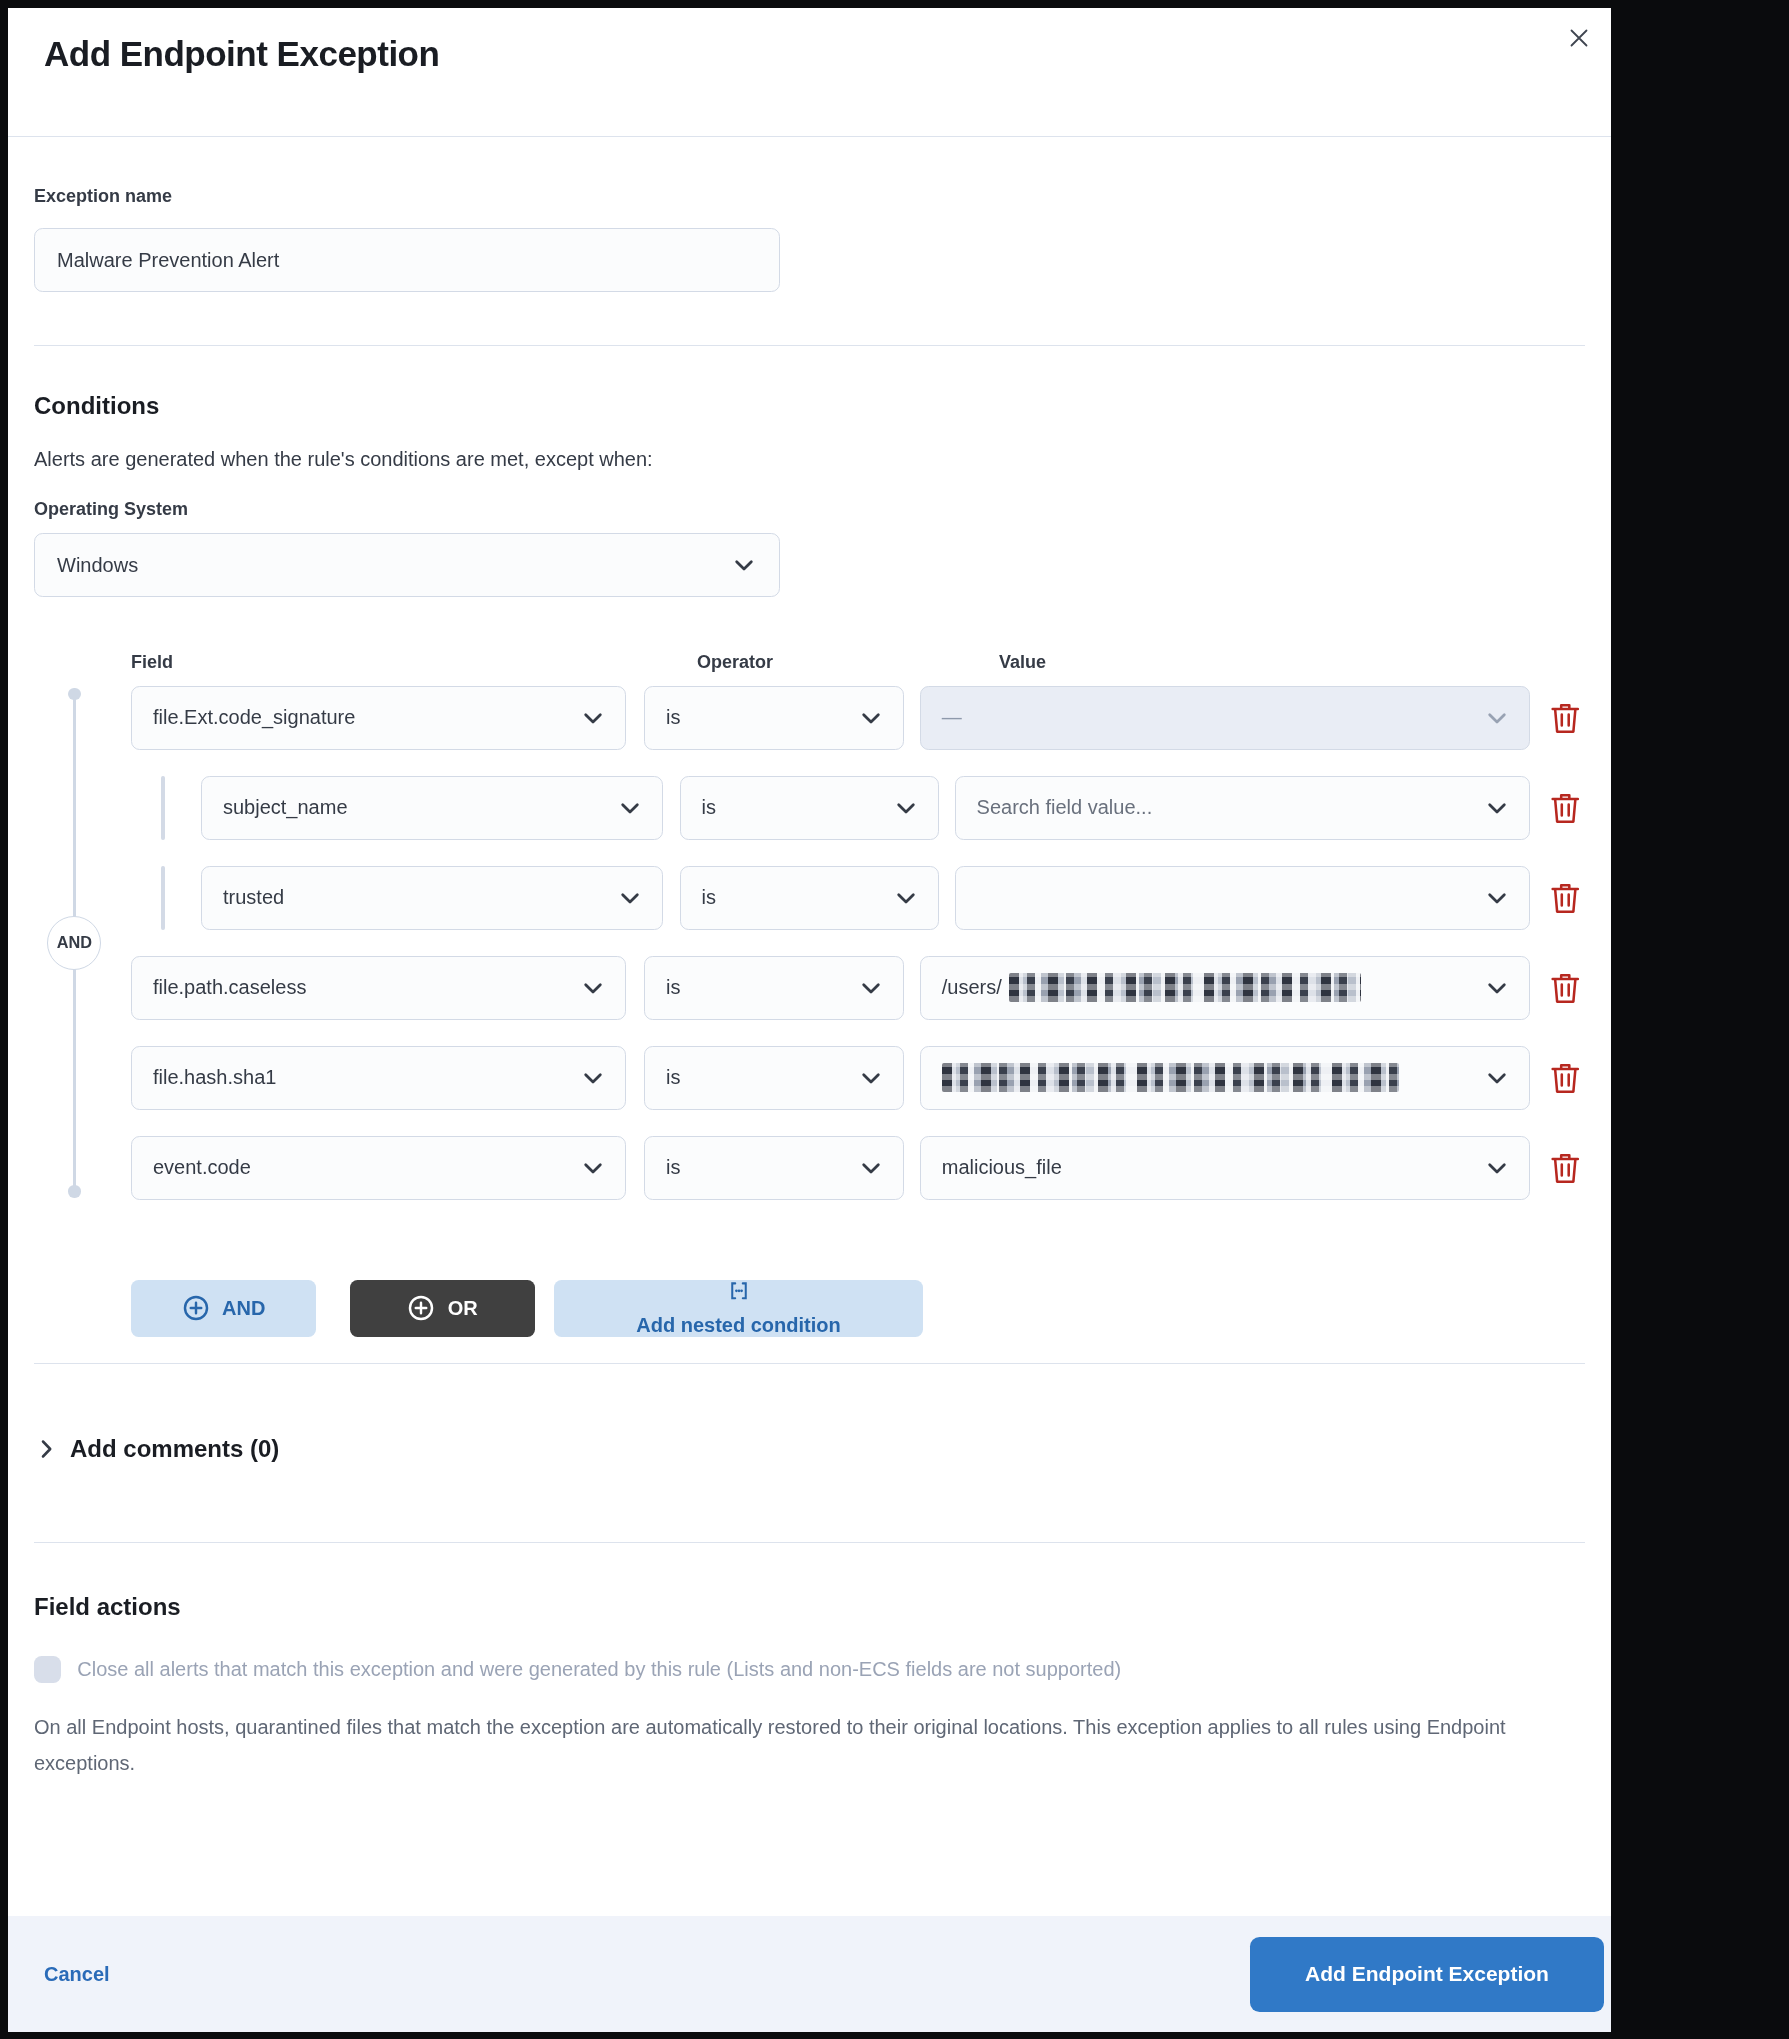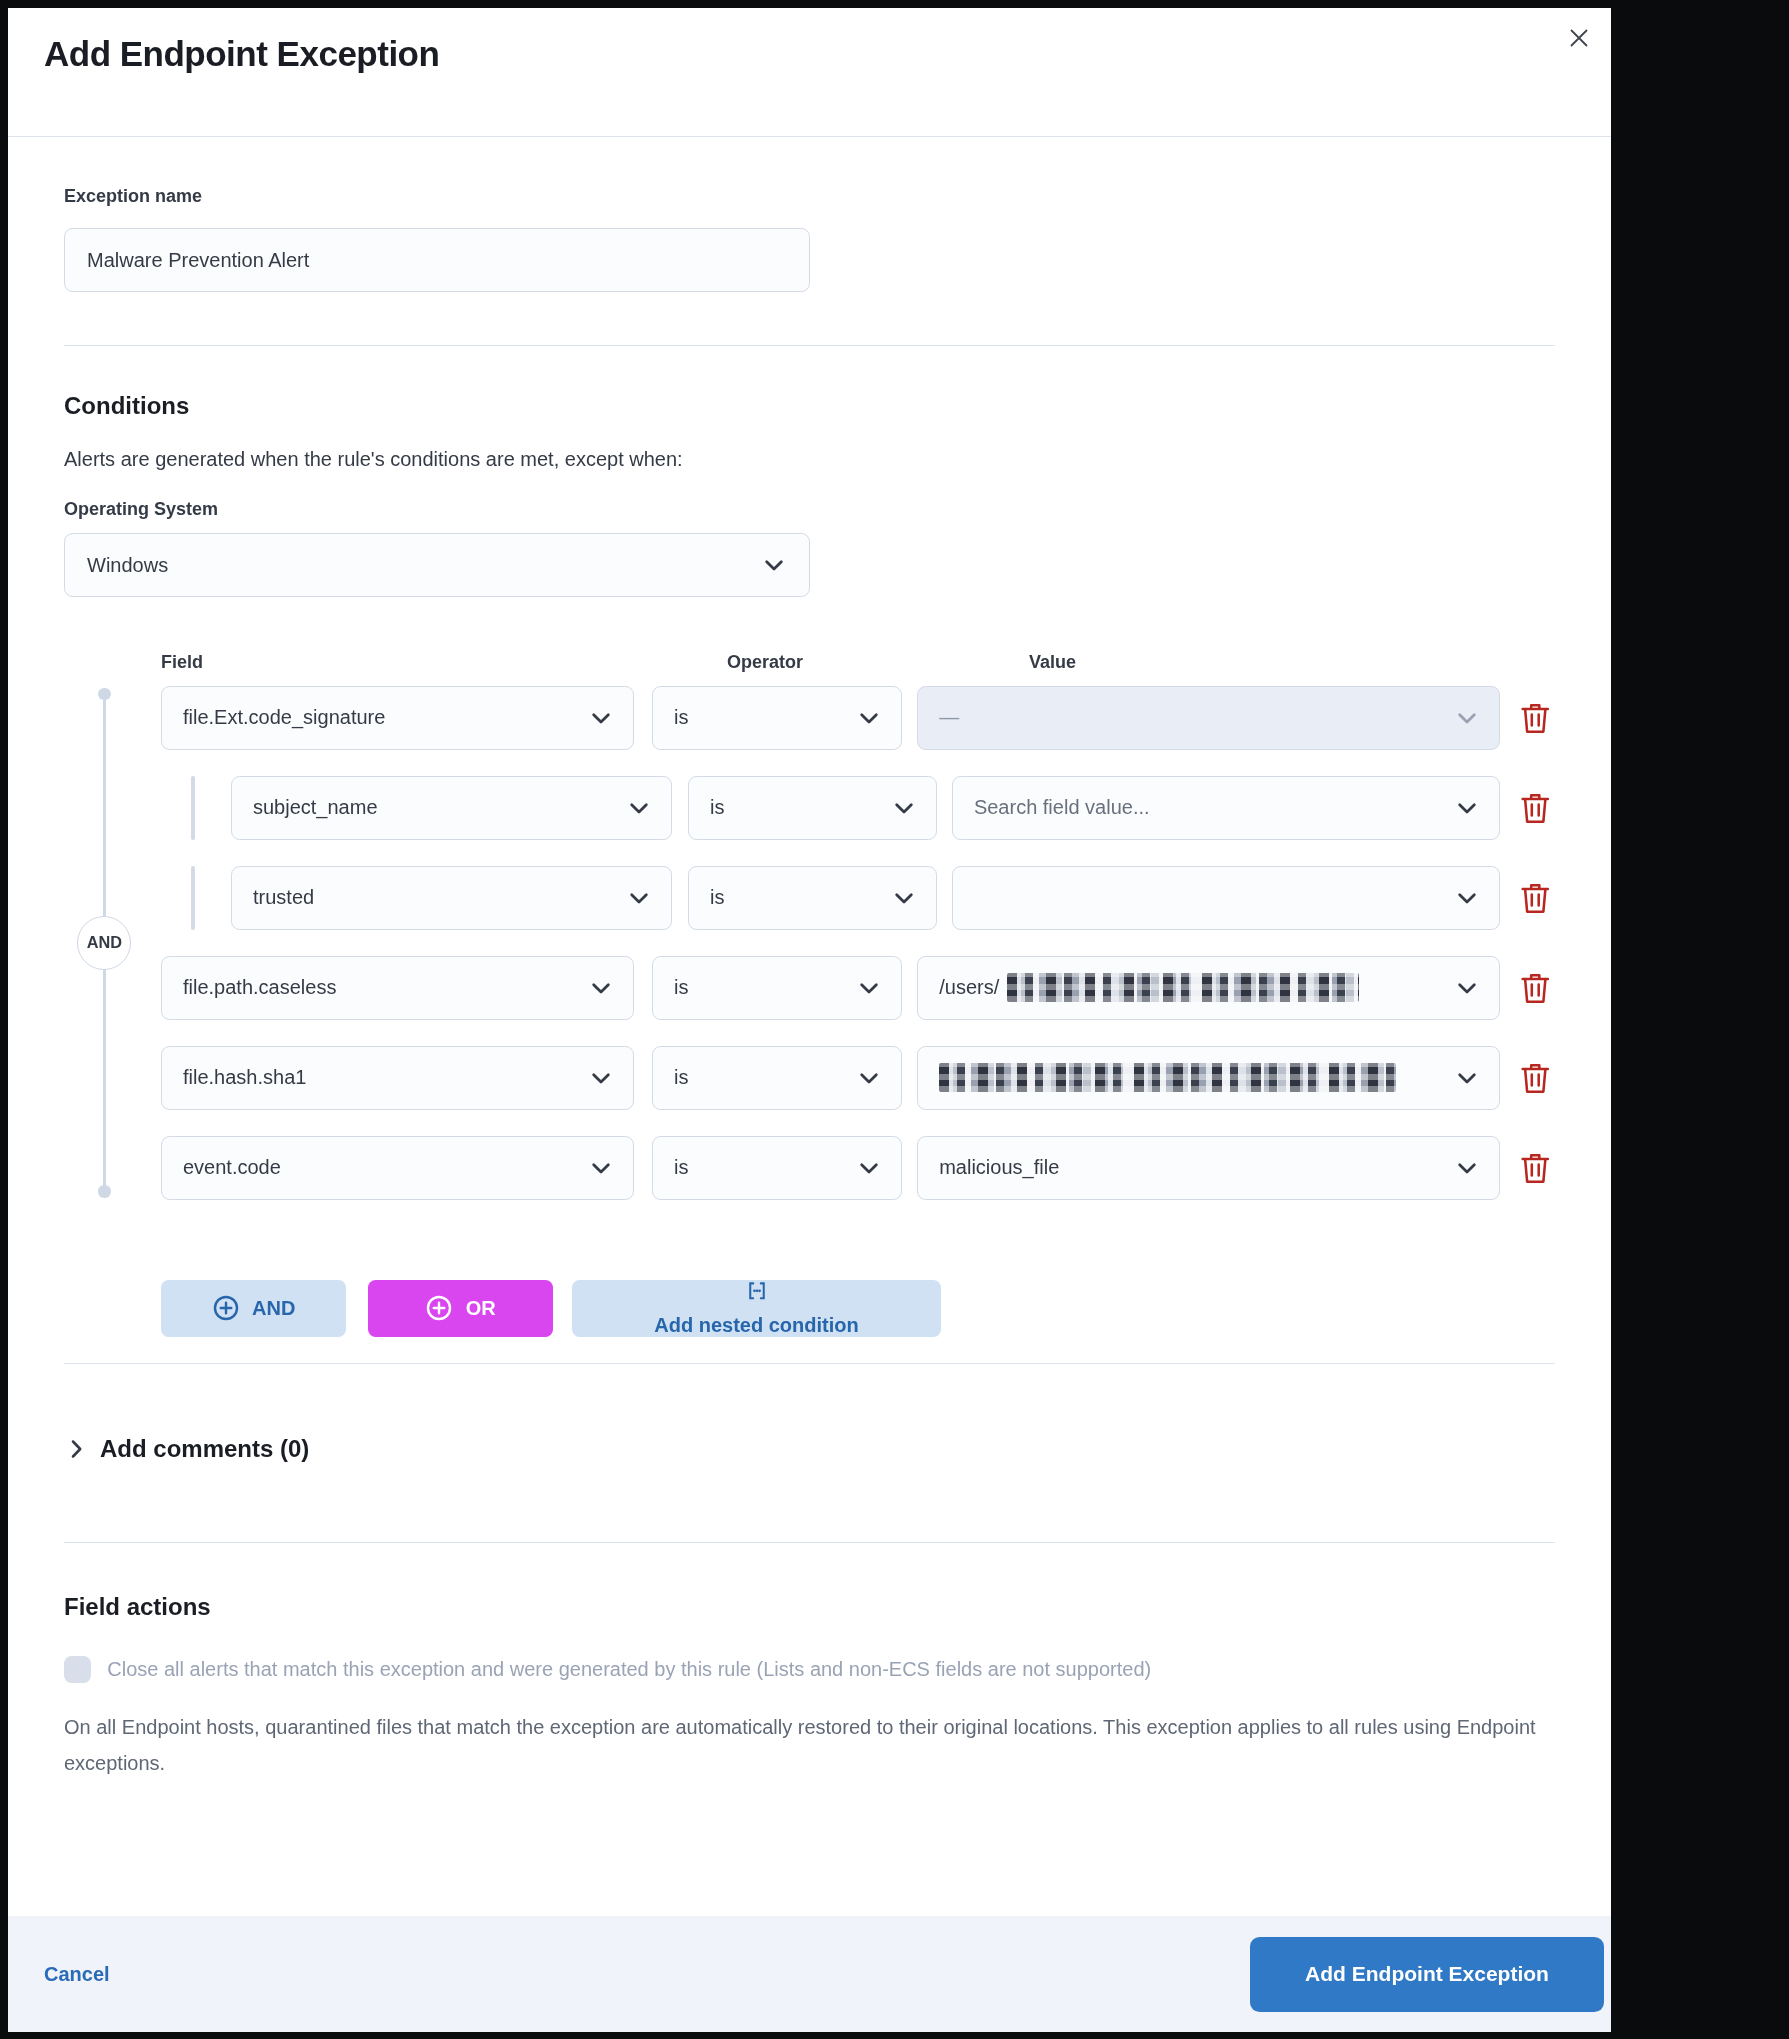--- a/index.html
+++ b/index.html
@@ -13,21 +13,21 @@
     display:flex; flex-direction:column;
     position:relative; overflow:hidden;
   }
 
   
   .hdr { flex:0 0 129px; position:relative; border-bottom:1px solid #dde3ed; }
   .hdr h1 { position:absolute; left:36px; top:26px; font-size:35px; font-weight:700; color:#1a1d23; letter-spacing:-0.5px; }
   .close-btn { position:absolute; right:15.3px; top:13.4px; width:34px; height:34px; border:none; background:transparent; cursor:pointer; display:flex; align-items:center; justify-content:center; }
 
   
-  .bdy { flex:1 1 auto; display:flex; flex-direction:column; padding:0 56px; }
+  .bdy { flex:1 1 auto; display:flex; flex-direction:column; padding:0 26px; }
 
   .field-label { font-size:18px; font-weight:700; color:#353b46; }
   .lbl-exc { margin-top:49px; }
 
   .text-box {
     width:746px; height:64px; margin-top:21px;
     border:1px solid #d3dae6; border-radius:8.6px; background:#fbfcfd;
     display:flex; align-items:center; padding:0 22px;
     font-size:20px; color:#353b46;
   }
@@ -94,21 +94,21 @@
 
   
   .btn-row { display:flex; margin-left:97px; margin-top:80px; }
   .bbtn {
     height:57px; border:none; border-radius:7.6px; cursor:pointer;
     display:flex; align-items:center; justify-content:center; gap:12.4px;
     font-family:inherit; font-size:20px; font-weight:600;
     background:#cfe1f3; color:#2766ab;
   }
   .bbtn.and { width:185px; }
-  .bbtn.or { width:185px; margin-left:22px; background:#d946ef; color:#ffffff; }
+  .bbtn.or { width:185px; margin-left:34px; background:#404040; color:#ffffff; }
   .bbtn.nestadd { width:369px; margin-left:19px;flex-direction:column; }
 
   .rule-2 { margin-top:26px; }
 
   
   .comments { margin-top:71px; display:flex; align-items:center; gap:12px; cursor:pointer; width:max-content; }
   .comments .sec-h { margin-top:0; }
 
   .rule-3 { margin-top:79px; }
 

